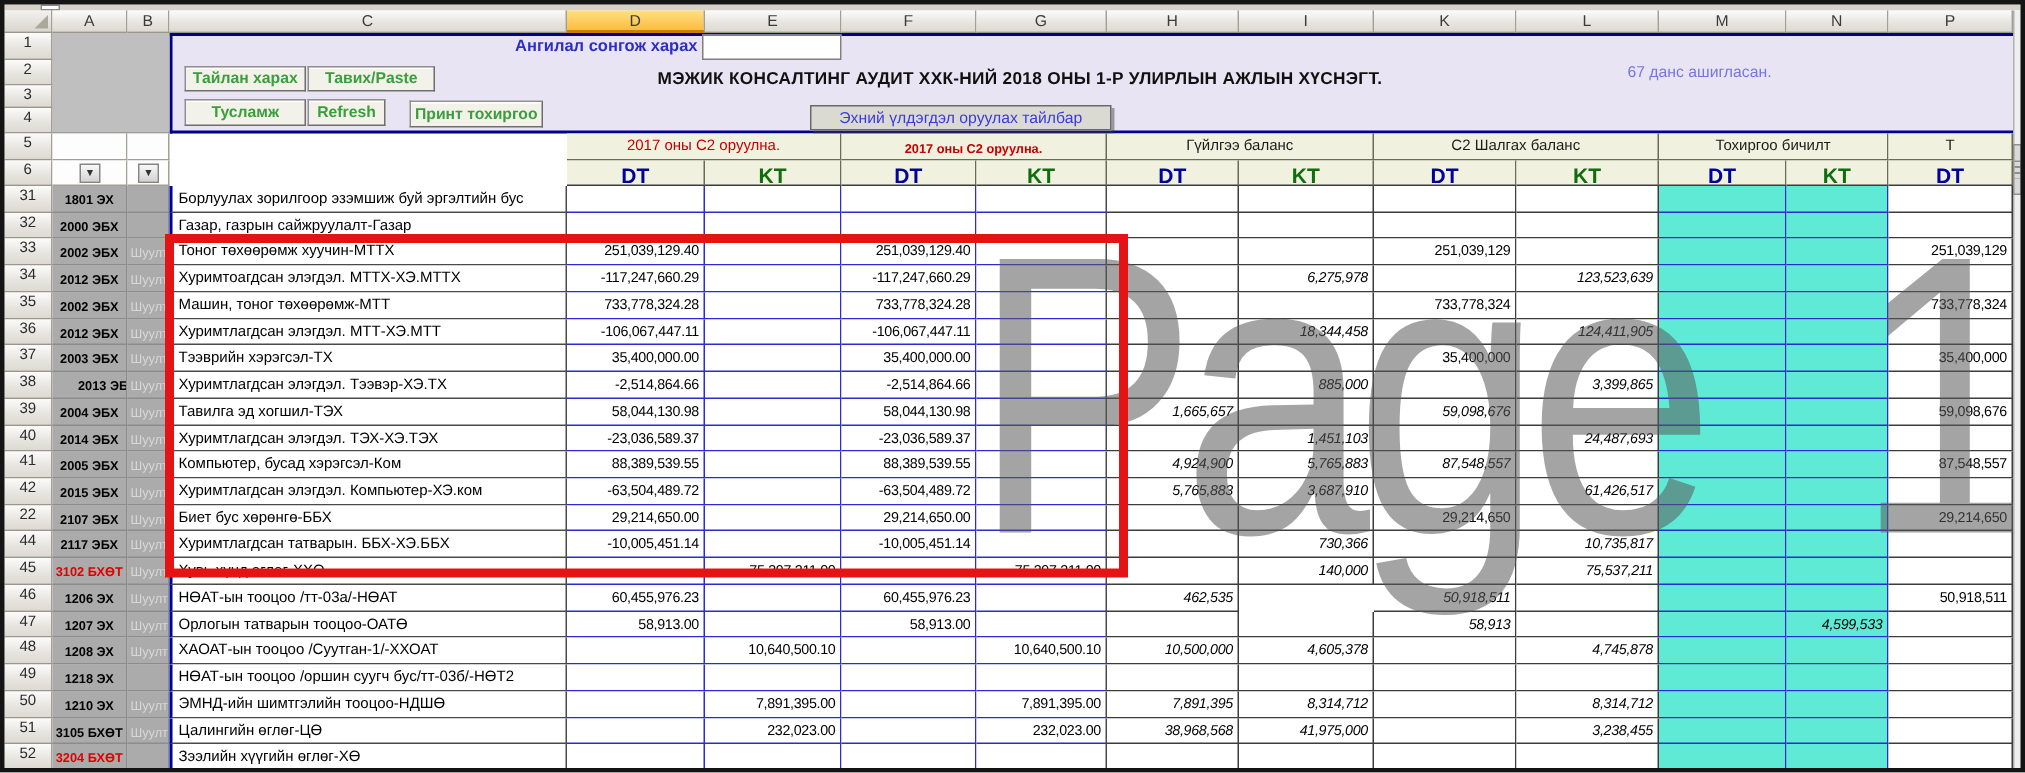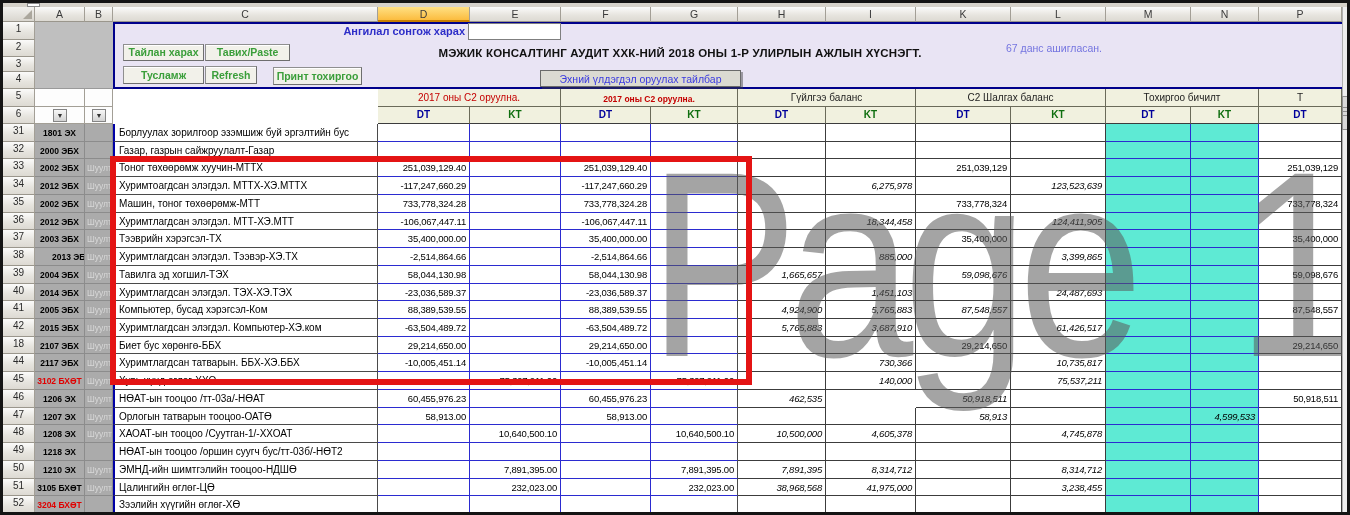--- a/index.html
+++ b/index.html
@@ -32,21 +32,21 @@
   .bbtn{position:absolute;box-sizing:border-box;background:#DBDAD2;border:1px solid #6A6A6A;
         box-shadow:2px 2px 0 rgba(60,60,60,.45);color:#3A3AE0;font-size:10.5px;text-align:center;
         font-family:"Liberation Sans",sans-serif;line-height:15px;}
   
   .ivory{background:#F1F1DF;border-right:1px solid #6B6B5A;border-bottom:1px solid #6B6B5A;
          text-align:center;}
   .list-hdr{font-size:13px;font-weight:bold;color:#222;border-left:2px solid #0000A6;padding-top:8px;}
   .grp{font-size:10px;color:#1c1c1c;padding-top:3px;}
   .grp.red{color:#C40000;}
   .grp.red-small{color:#C40000;font-size:8.5px;font-weight:bold;padding-top:5px;}
-  .sub{font-size:10px;font-weight:bold;padding-top:2px;border-bottom:1px solid #3c3c3c;text-align:center;}
+  .sub{font-size:14px;font-weight:bold;padding-top:2px;border-bottom:1px solid #3c3c3c;text-align:center;}
   .sub.dt{color:#00009B;}
   .sub.kt{color:#0E6E0E;}
   .white5{background:#FDFDFD;border-right:1px solid #A39F96;border-bottom:1px solid #A39F96;}
   .filterbtn{position:absolute;width:14px;height:13px;background:linear-gradient(180deg,#F7F7F7,#D3D3D3);
         border:1px solid #858585;box-sizing:border-box;color:#333;font-size:7px;line-height:11px;text-align:center;}
   
   .c-ab{background:#ABABAB;border-right:1px solid #8C8C8C;border-bottom:1px solid #8C8C8C;}
   .c-a{font-size:8.5px;font-weight:bold;text-align:center;padding-top:4px;}
   .c-b{font-size:8.5px;color:#D8D8D8;padding:4px 0 0 2px;}
   .c-text{background:#FFF;font-size:10px;padding:3px 0 0 4px;border-left:2px solid #0000A6;
@@ -82,21 +82,21 @@
 
   <div class="abs topstrip" style="left:3px;top:3px;width:1344px;height:4px;"></div>
   <div class="abs outbox" style="left:27px;top:3px;width:13px;height:4px;"></div>
 
   <div class="abs banner" style="left:113px;top:22px;width:1229px;height:67px;"></div>
   <div class="abs grayblock" style="left:35px;top:22px;width:78px;height:67px;"></div>
 
   <div class="abs sel-label" style="left:240px;top:25px;width:225px;height:14px;z-index:2;">Ангилал сонгож харах</div>
   <div class="abs sel-input" style="left:468px;top:23px;width:93px;height:17px;z-index:2;"></div>
   <div class="abs sheet-title" style="left:350px;top:47px;width:660px;height:14px;z-index:2;">МЭЖИК КОНСАЛТИНГ АУДИТ ХХК-НИЙ 2018 ОНЫ 1-Р УЛИРЛЫН АЖЛЫН ХҮСНЭГТ.</div>
-  <div class="abs note" style="left:1006px;top:42px;width:200px;height:14px;z-index:2;">67 данс ашигласан.</div>
+  <div class="abs note" style="left:1033px;top:42px;width:200px;height:14px;z-index:2;text-align:center;">67 данс ашигласан.</div>
 
   <button class="gbtn" style="left:123px;top:44px;width:81px;height:17px;z-index:2;">Тайлан харах</button>
   <button class="gbtn" style="left:205px;top:44px;width:85px;height:17px;z-index:2;">Тавих/Paste</button>
   <button class="gbtn" style="left:123px;top:66px;width:81px;height:18px;z-index:2;">Тусламж</button>
   <button class="gbtn" style="left:205px;top:66px;width:52px;height:18px;z-index:2;">Refresh</button>
   <button class="gbtn" style="left:273px;top:67px;width:89px;height:18px;z-index:2;">Принт тохиргоо</button>
   <button class="bbtn" style="left:540px;top:70px;width:201px;height:17px;z-index:2;">Эхний үлдэгдэл оруулах тайлбар</button>
 
 
   <div id="grid">
@@ -127,21 +127,21 @@
       <div class="cell hdr rownum" style="left: 3px; top: 159px; width: 32px; height: 18px;">33</div>
       <div class="cell hdr rownum" style="left: 3px; top: 177px; width: 32px; height: 18px;">34</div>
       <div class="cell hdr rownum" style="left: 3px; top: 195px; width: 32px; height: 18px;">35</div>
       <div class="cell hdr rownum" style="left: 3px; top: 213px; width: 32px; height: 17px;">36</div>
       <div class="cell hdr rownum" style="left: 3px; top: 230px; width: 32px; height: 18px;">37</div>
       <div class="cell hdr rownum" style="left: 3px; top: 248px; width: 32px; height: 18px;">38</div>
       <div class="cell hdr rownum" style="left: 3px; top: 266px; width: 32px; height: 18px;">39</div>
       <div class="cell hdr rownum" style="left: 3px; top: 284px; width: 32px; height: 17px;">40</div>
       <div class="cell hdr rownum" style="left: 3px; top: 301px; width: 32px; height: 18px;">41</div>
       <div class="cell hdr rownum" style="left: 3px; top: 319px; width: 32px; height: 18px;">42</div>
-      <div class="cell hdr rownum" style="left: 3px; top: 337px; width: 32px; height: 17px;">18</div>
+      <div class="cell hdr rownum" style="left: 3px; top: 337px; width: 32px; height: 17px;">22</div>
       <div class="cell hdr rownum" style="left: 3px; top: 354px; width: 32px; height: 18px;">44</div>
       <div class="cell hdr rownum" style="left: 3px; top: 372px; width: 32px; height: 18px;">45</div>
       <div class="cell hdr rownum" style="left: 3px; top: 390px; width: 32px; height: 18px;">46</div>
       <div class="cell hdr rownum" style="left: 3px; top: 408px; width: 32px; height: 17px;">47</div>
       <div class="cell hdr rownum" style="left: 3px; top: 425px; width: 32px; height: 18px;">48</div>
       <div class="cell hdr rownum" style="left: 3px; top: 443px; width: 32px; height: 18px;">49</div>
       <div class="cell hdr rownum" style="left: 3px; top: 461px; width: 32px; height: 18px;">50</div>
       <div class="cell hdr rownum" style="left: 3px; top: 479px; width: 32px; height: 17px;">51</div>
       <div class="cell hdr rownum" style="left: 3px; top: 496px; width: 32px; height: 18px;">52</div>
       <div class="cell white5" style="left: 35px; top: 89px; width: 50px; height: 18px;"></div>

